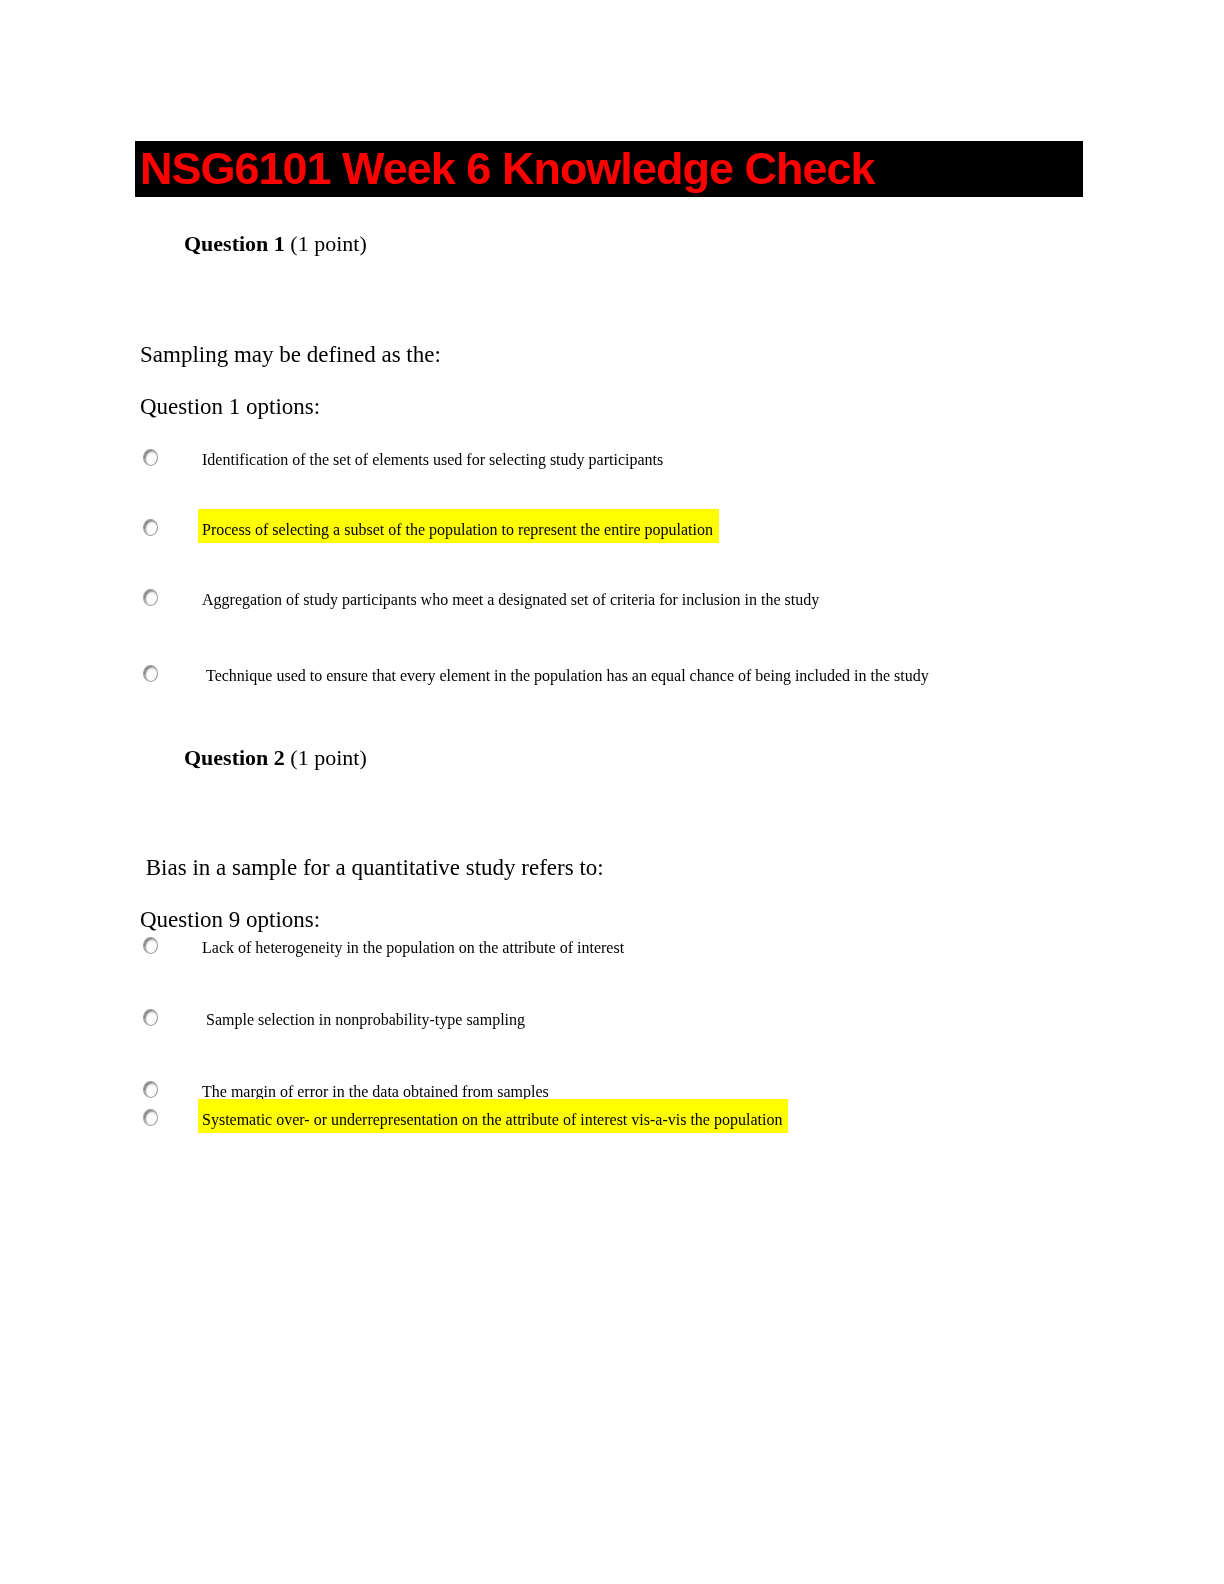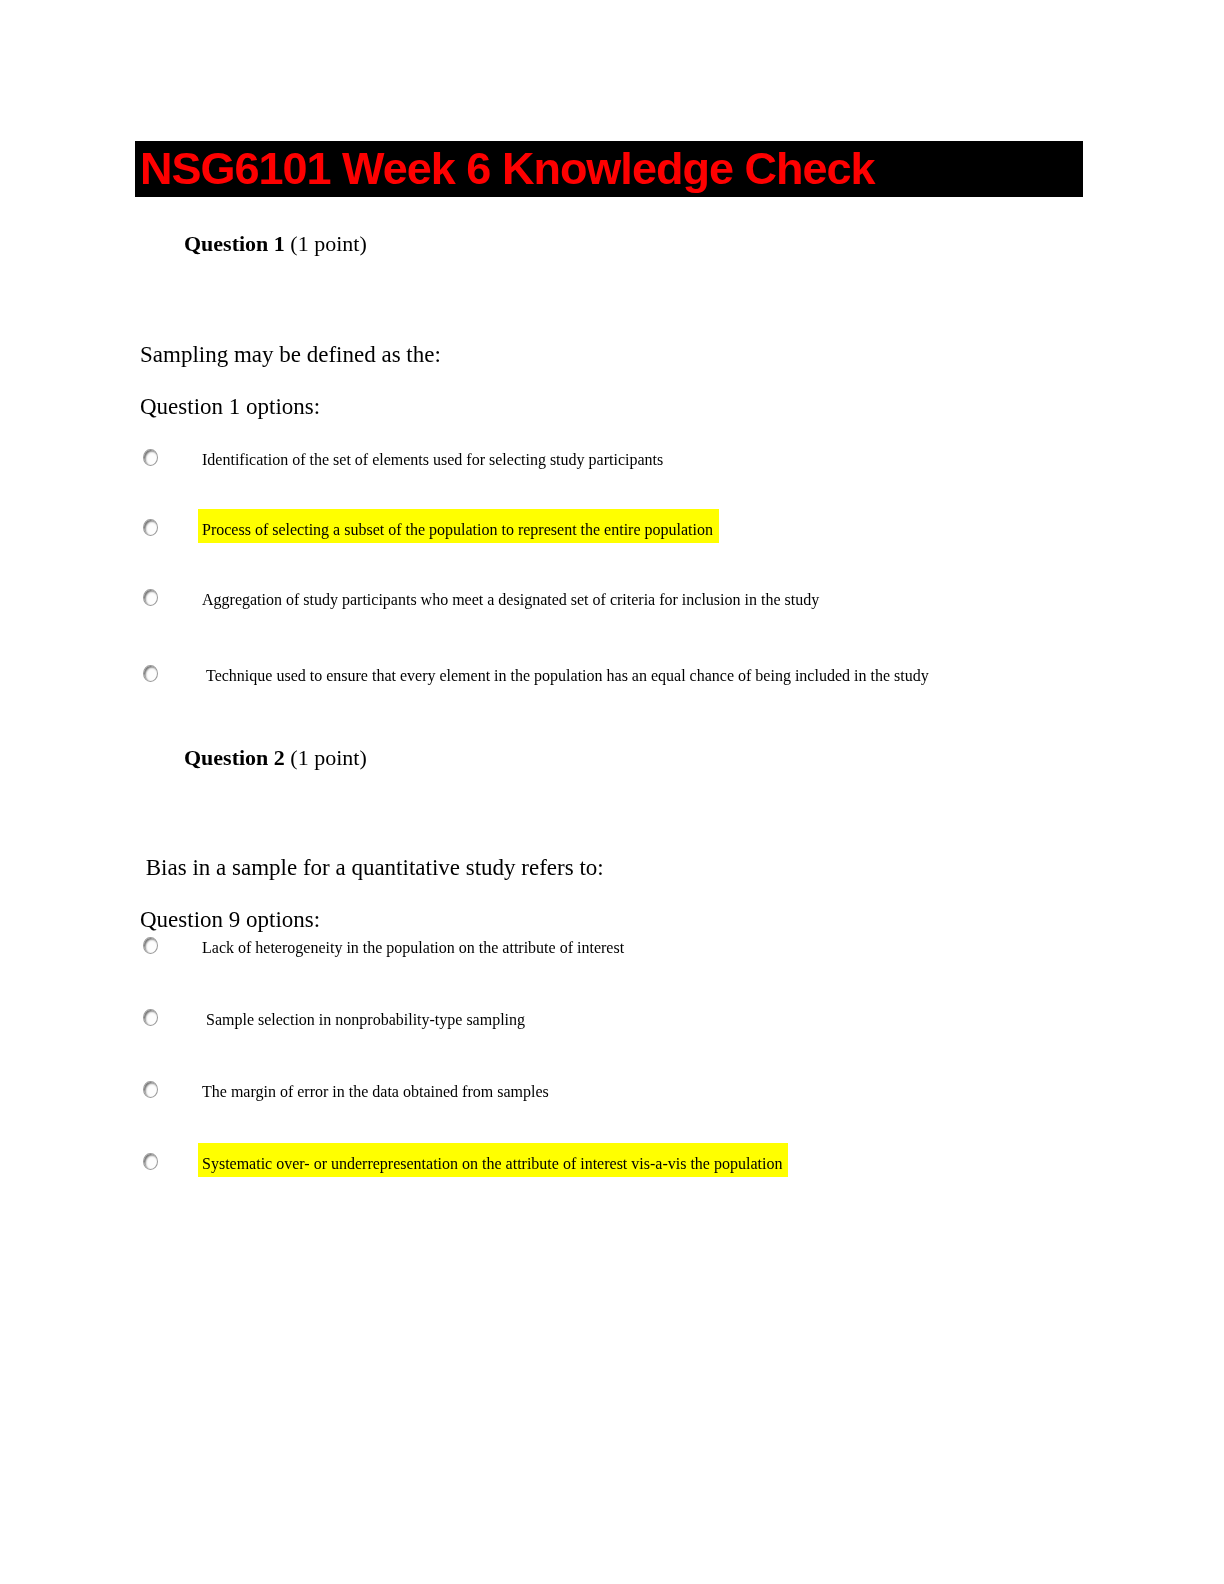--- a/index.html
+++ b/index.html
@@ -79,21 +79,21 @@
   .mt-q1o1 { margin-top: 25px; }
   .mt-q1o2 { margin-top: 42px; }
   .mt-q1o3 { margin-top: 42px; }
   .mt-q1o4 { margin-top: 48px; }
   .mt-heading2 { margin-top: 26px; }
   .mt-prompt2  { margin-top: 54px; }
   .mt-optlab2  { margin-top: 24px; }
   .mt-q2o1 { }
   .mt-q2o2 { margin-top: 44px; }
   .mt-q2o3 { margin-top: 44px; }
-  .mt-q2o4 { margin-top: 44px; }
+  .mt-q2o4 { }
   .mt-heading3 { margin-top: 72px; }
   .mt-prompt3  { margin-top: 56px; }
   .mt-optlab3  { margin-top: 24px; }
 </style>
 </head>
 <body>
 
 <div class="page">
 
   <div class="title-bar">

